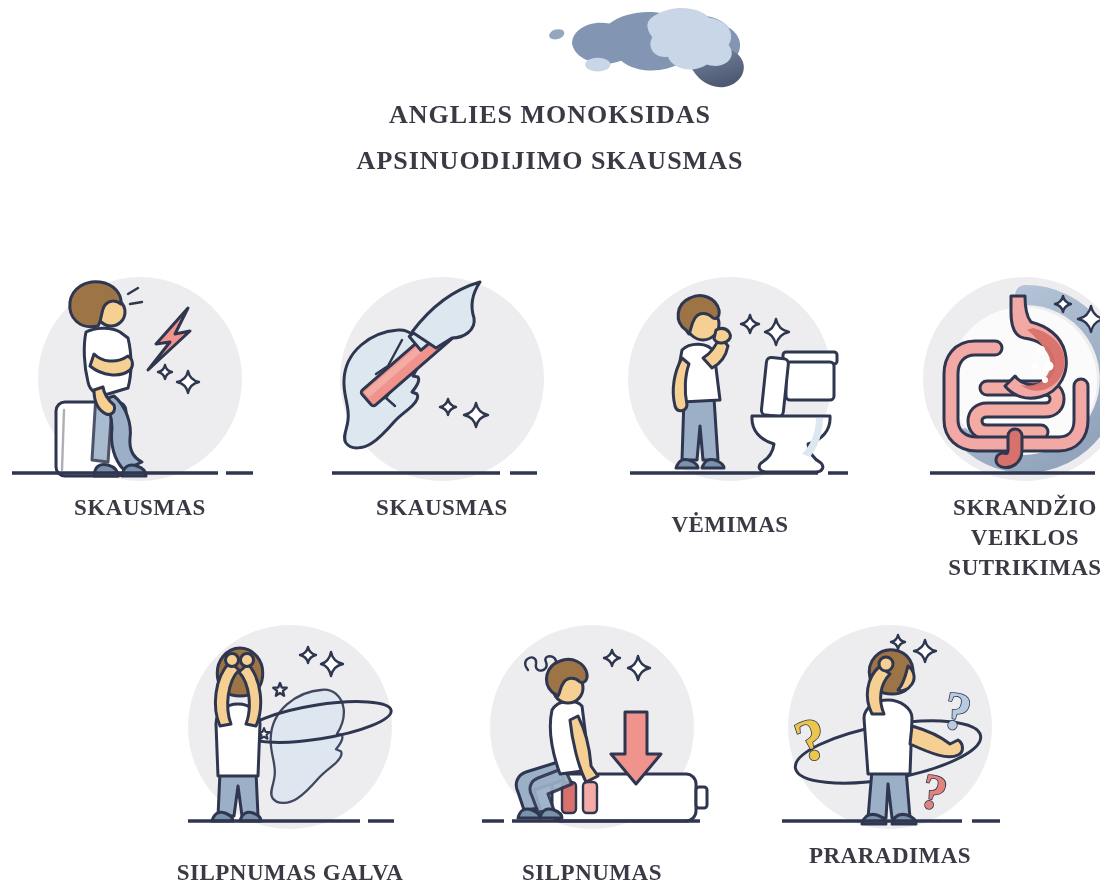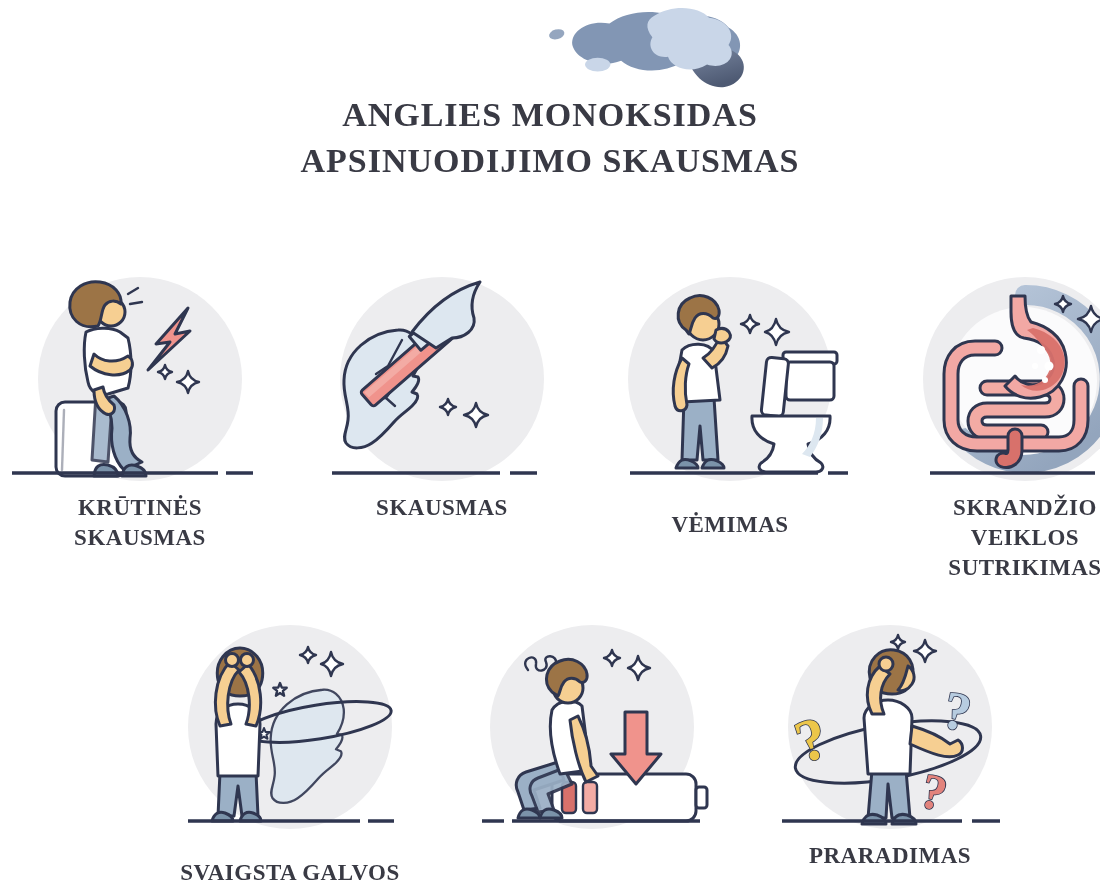--- a/index.html
+++ b/index.html
@@ -1,20 +1,20 @@
 <!DOCTYPE html>
 <html style="--outline: #2f3650; --text: #393a44; --circle_bg: #ededef; --skin: #f6cf92; --hair: #9c7446; --jeans: #9bb0c6; --shoes: #7b93aa; --salmon: #f0938c; --salmon_dark: #d8716b; --salmon_light: #f3aba4; --pink: #f2a8a4; --head_fill: #dde7f0; --ring: #b9c8db; --ring_dark: #93a5bd; --smoke_mid: #8296b4; --smoke_light: #c9d6e8; --smoke_dark1: #7c8aa4; --smoke_dark2: #4e5a73; --qmark_yellow: #ecc64a; --qmark_blue: #b7cce0; --qmark_red: #e2837d; --qyellow: #ecc64a; --qblue: #b7cce0; --qred: #e2837d;"><head>
 <meta charset="utf-8">
 <style>
   html,body{margin:0;padding:0;background:#fff}
   .canvas{position:relative;width:1100px;height:890px;background:#fff;overflow:hidden;
           font-family:"Liberation Serif","DejaVu Serif",serif}
   .smoke{position:absolute;left:545px;top:2px;width:205px;height:90px}
   .title{position:absolute;left:0;top:92px;width:100%;text-align:center;font-weight:700;
-         font-size:34px;line-height:46px;letter-spacing:1px;color:var(--text)}
+         font-size:26px;line-height:46px;letter-spacing:1px;color:var(--text)}
   .card{position:absolute;width:260px}
   .illo{display:block;width:260px;height:215px;overflow:visible}
   .label{margin-top:4px;text-align:center;font-weight:700;font-size:23px;line-height:30px;
          letter-spacing:.5px;color:var(--text)}
   .label span{display:block}
   .label.single{padding-top:17px}
   
   .o{stroke:var(--outline);stroke-width:3;stroke-linejoin:round;stroke-linecap:round}
   .o2{stroke:var(--outline);stroke-width:2.4;stroke-linejoin:round;stroke-linecap:round}
   .ln{stroke:var(--outline);stroke-width:2.4;fill:none;stroke-linecap:round;stroke-linejoin:round}
@@ -82,21 +82,20 @@
         <path class="o f-skin" d="M80,92 C92,102 110,104 120,96 C124,92 123,85 118,82 C106,90 92,88 84,80 Z"></path>
         <path class="o f-skin" d="M84,116 C84,128 88,136 96,140 C102,142 106,137 104,131 C98,126 94,120 93,113 Z"></path>
         <path class="ln" d="M118,20 l10,-6 M120,30 l12,-2"></path>
       </g>
       <path class="o f-red" d="M178,34 L146,70 L160,68 L138,96 L180,57 L165,60 Z"></path>
       <path class="o2 f-white" d="M155,91 Q156.2,96.8 162,98 Q156.2,99.2 155,105 Q153.8,99.2 148,98 Q153.8,96.8 155,91 Z"></path>
       <path class="o2 f-white" d="M178,97 Q179.9,106.1 189,108 Q179.9,109.9 178,119 Q176.1,109.9 167,108 Q176.1,106.1 178,97 Z"></path>
       <path class="gl" d="M2,199 H208 M216,199 H243"></path>
     </svg>
     <figcaption class="label">
-      <span>KRŪTINĖS</span>
       <span>SKAUSMAS</span>
     </figcaption>
   </figure>
 
   <figure class="card" style="left:272px;top:258px">
     <svg class="illo" viewBox="0 0 260 215">
       <circle cx="130" cy="105" r="102" class="f-circle"></circle>
       <path class="o f-head" d="M86,56 C58,58 33,78 32,106 C31,122 38,133 36,146 C35,156 30,163 34,169 C39,176 51,175 60,169 C68,164 75,156 82,148 C88,141 95,137 100,132 C104,128 107,123 105,120 L100,118 C105,112 108,106 106,103 L101,102 C106,94 109,85 108,76 C106,62 96,55 86,56 Z"></path>
       <path class="ln" d="M90,66 L76,92 L90,100 L74,124 M76,92 L64,100 M74,124 L83,132 M74,124 L62,124"></path>
       <g>
@@ -196,21 +195,21 @@
         <path class="o f-skin" d="M60,104 C52,86 54,56 70,40 L79,48 C67,60 65,86 71,102 Z"></path>
         <path class="o f-skin" d="M96,104 C104,86 102,58 88,42 L79,50 C90,62 92,86 86,102 Z"></path>
         <circle cx="72" cy="38" r="6.5" class="o f-skin"></circle>
         <circle cx="87" cy="38" r="6.5" class="o f-skin"></circle>
       </g>
       <path class="o2 f-white" d="M148,25 Q149.4,31.6 156,33 Q149.4,34.4 148,41 Q146.6,34.4 140,33 Q146.6,31.6 148,25 Z"></path>
       <path class="o2 f-white" d="M171,30 Q173,40 183,42 Q173,44 171,54 Q169,44 161,42 Q169,40 171,30 Z"></path>
       <path class="gl" d="M28,199 H200 M208,199 H234"></path>
     </svg>
     <figcaption class="label single">
-      <span>SVAIGSTA GALVOS</span>
+      <span>SILPNUMAS GALVA</span>
     </figcaption>
   </figure>
 
   <figure class="card" style="left:422px;top:606px">
     <svg class="illo" viewBox="0 0 260 215">
       <circle cx="130" cy="105" r="102" class="f-circle"></circle>
       <path class="ln" d="M66,48 C56,36 76,30 74,42 C72,52 88,50 84,40 C80,32 96,32 94,42"></path>
       <path class="o2 f-white" d="M150,28 Q151.4,34.6 158,36 Q151.4,37.4 150,44 Q148.6,37.4 142,36 Q148.6,34.6 150,28 Z"></path>
       <path class="o2 f-white" d="M176,34 Q178,44 188,46 Q178,48 176,58 Q174,48 166,46 Q174,44 176,34 Z"></path>
       <g>
@@ -225,20 +224,23 @@
         <path class="o f-jeans" opacity=".92" d="M102,146 L76,156 C68,159 66,167 70,174 L76,190 L92,188 L86,172 L110,162 Z"></path>
         <path class="o f-shoes" d="M56,196 q3,-12 14,-8 q8,3 8,8 z"></path>
         <path class="o f-shoes" d="M78,196 q3,-12 14,-8 q8,3 8,8 z"></path>
         <path class="o f-white" d="M90,88 C96,78 112,76 120,84 L128,148 L98,152 C90,130 86,106 90,88 Z"></path>
         <circle cx="106" cy="66" r="15" class="o f-skin"></circle>
         <path class="o f-hair" d="M90,70 C80,60 84,44 98,39 C110,34 123,41 125,52 C126,58 122,62 118,60 C113,55 106,55 102,60 C98,65 98,71 96,74 Z"></path>
         <path class="o f-skin" d="M116,94 C124,110 128,128 129,144 L136,154 L124,160 C116,144 110,118 108,98 Z"></path>
       </g>
       <path class="gl" d="M20,199 H42 M50,199 H238"></path>
     </svg>
+    <figcaption class="label single">
+      <span>SILPNUMAS</span>
+    </figcaption>
   </figure>
 
   <figure class="card" style="left:720px;top:606px">
     <svg class="illo" viewBox="0 0 260 215">
       <circle cx="130" cy="105" r="102" class="f-circle"></circle>
       <ellipse class="ln3" cx="128" cy="130" rx="94" ry="27" transform="rotate(-10 128 130)"></ellipse>
       <g>
         <path class="o f-jeans" d="M112,148 L108,196 L126,196 L128,162 L132,196 L150,196 L146,148 Z"></path>
         <path class="o f-shoes" d="M102,202 q3,-12 15,-9 q9,3 9,9 z"></path>
         <path class="o f-shoes" d="M132,202 q3,-12 15,-9 q9,3 9,9 z"></path>

